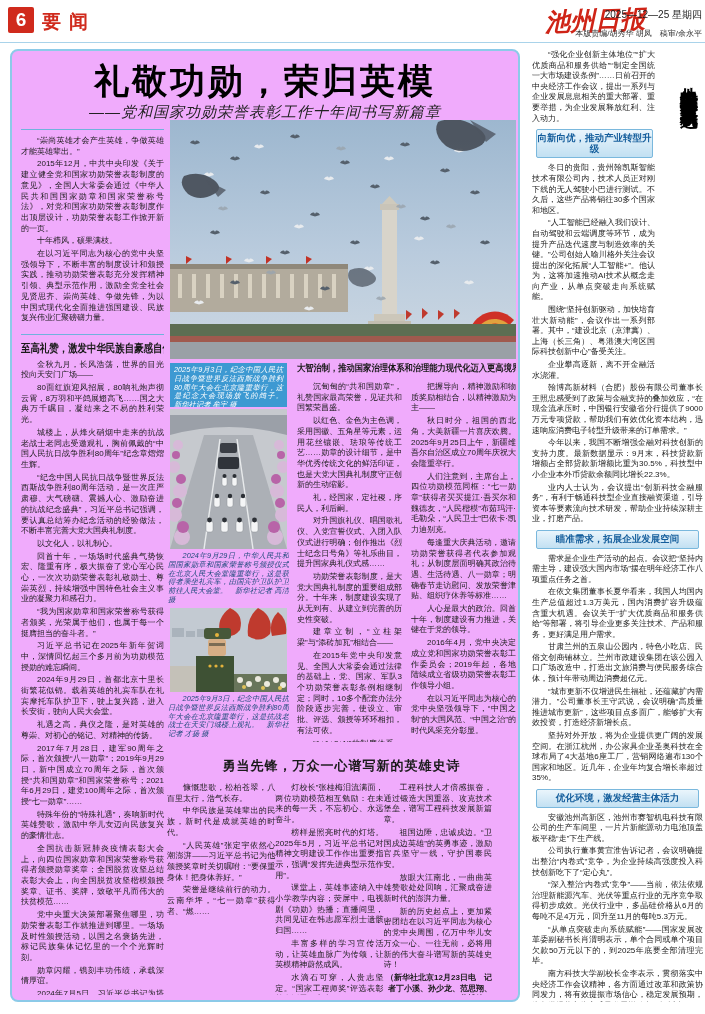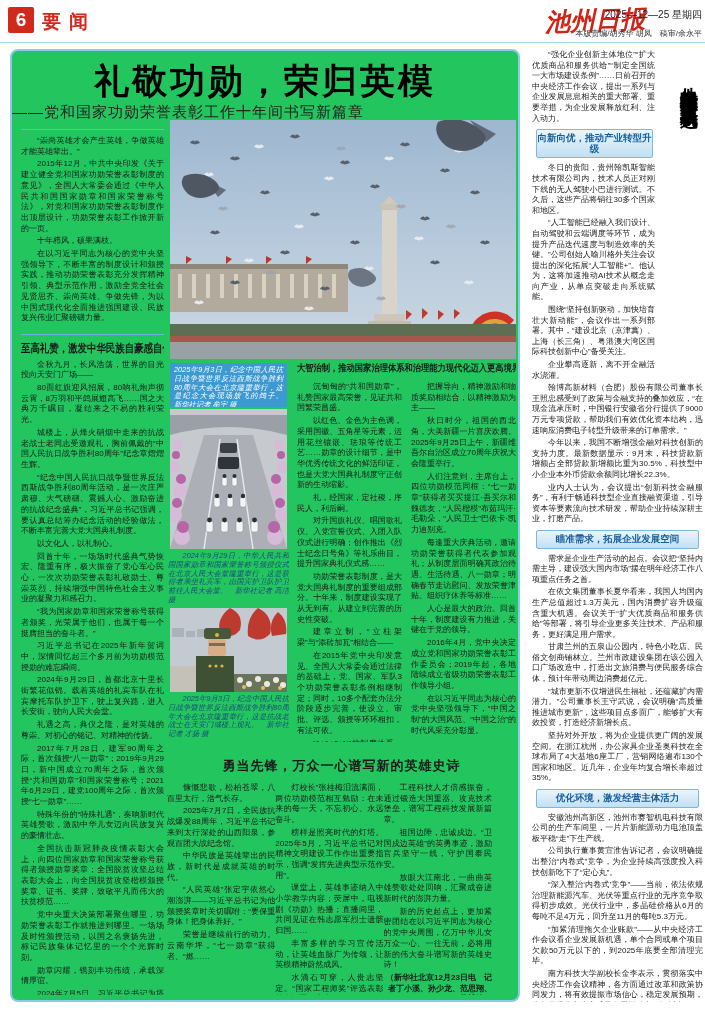--- a/index.html
+++ b/index.html
@@ -17,25 +17,25 @@
       font-size:19px; letter-spacing:8px; }
   .masthead { position:absolute; left:545px; top:4px; width:105px; color:#cf2417;
       font-family:"DejaVu Serif","Liberation Serif",serif; font-weight:bold; font-style:italic;
       font-size:25px; transform:rotate(-2deg); white-space:nowrap; }
   .head-right { position:absolute; right:3px; top:8px; text-align:right; }
   .head-date { font-size:10px; font-weight:normal; color:#222; }
   .head-editors { font-size:8px; color:#333; margin-top:6px; }
 
   
   .main-box { position:absolute; left:10px; top:49px; width:510px; height:953px;
-      border:2px solid #8ccae8; border-radius:8px; background:#22c55e; overflow:hidden; }
+      border:2px solid #8ccae8; border-radius:8px; background:#f0abfc; overflow:hidden; }
   .headline { position:absolute; left:0; top:7px; width:100%; text-align:center;
       font-size:35px; font-weight:bold; letter-spacing:3px; color:#000; }
-  .subhead { position:absolute; left:0; top:52px; width:100%; text-align:left;
-      font-size:15px; color:#222; letter-spacing:1px; }
+  .subhead { position:absolute; left:0; top:52px; width:100%; text-align:center;
+      font-size:15px; color:#222; letter-spacing:1px;font-style:italic; }
 
   .para { text-indent:2em; text-align:justify; margin-bottom:2px; }
   .byline { font-weight:bold; text-align:right; text-indent:0; }
 
   .left-col { position:absolute; left:9px; top:78px; width:143px; height:866px;
       font-size:8px; line-height:10.7px; overflow:hidden; }
   .intro-block { border-top:1.5px solid #6fb3dc; border-bottom:1.5px solid #6fb3dc;
       padding:6px 0 8px; margin-bottom:8px; }
   .sec-title1 { font-size:11.5px; font-weight:bold; white-space:nowrap;
       transform:scaleX(.82); transform-origin:left; margin:4px 0 6px; }
@@ -361,21 +361,20 @@
           <p class="para">在以习近平同志为核心的党中央坚强领导下，“中国之制”的大国风范、“中国之治”的时代风采充分彰显。</p>
         </div>
     </div>
   </div>
 
   <div class="sec3">
     <div class="sec3-title">勇当先锋，万众一心谱写新的英雄史诗</div>
     <div class="sec3-cols">
       <div class="sec3-col">
           <p class="para">慷慨悲歌，松柏苍翠，八百里太行，浩气长存。</p>
-          <p class="para">2025年7月7日，全民族抗战爆发88周年，习近平总书记来到太行深处的山西阳泉，参观百团大战纪念馆。</p>
           <p class="para">中华民族是英雄辈出的民族，新时代是成就英雄的时代。</p>
           <p class="para">“人民英雄”张定宇依然心潮澎湃——习近平总书记为他颁授奖章时关切嘱咐：“要保重身体！把身体养好。”</p>
           <p class="para">荣誉是继续前行的动力。云南华坪，“七一勋章”获得者、“燃……</p>
         </div>
       <div class="sec3-col">
           <p class="para">灯校长”张桂梅泪流满面，两位功勋模范相互勉励：在未来的每一天，不忘初心、永远奋斗。</p>
           <p class="para">榜样是照亮时代的灯塔。2025年5月，习近平总书记对精神文明建设工作作出重要指示，强调“发挥先进典型示范作用”。</p>
           <p class="para">课堂上，英雄事迹纳入中小学教学内容；荧屏中，电视剧《功勋》热播；直播间里，共同见证在韩志愿军烈士遗骸归国……</p>
           <p class="para">丰富多样的学习宣传活动，让英雄血脉广为传颂，让英模精神蔚然成风。</p>
           <p class="para">水滴石可穿，人贵志坚定。“国家工程师奖”评选表彰首次开展，广大……</p>
@@ -410,17 +409,17 @@
       <p class="para">在依文集团董事长夏华看来，我国人均国内生产总值超过1.3万美元，国内消费扩容升级蕴含重大机遇。会议关于“扩大优质商品和服务供给”等部署，将引导企业更多关注技术、产品和服务，更好满足用户需求。</p>
       <p class="para">甘肃兰州的五泉山公园内，特色小吃店、民俗文创商铺林立。兰州市政建设集团在该公园入口广场改造中，打造出文旅消费与便民服务综合体，预计年带动周边消费超亿元。</p>
       <p class="para">“城市更新不仅增进民生福祉，还蕴藏扩内需潜力。”公司董事长王守武说，会议明确“高质量推进城市更新”，这些项目点多面广，能够扩大有效投资，打造经济新增长点。</p>
       <p class="para">坚持对外开放，将为企业提供更广阔的发展空间。在浙江杭州，办公家具企业圣奥科技在全球布局了4大基地6座工厂，营销网络遍布130个国家和地区。近几年，企业年均复合增长率超过35%。</p>
     </div>
   <div class="rsub">优化环境，激发经营主体活力</div>
   <div>
       <p class="para">安徽池州高新区，池州市赛智机电科技有限公司的生产车间里，一片片新能源动力电池顶盖板平稳“走”下生产线。</p>
       <p class="para">公司执行董事黄宣淮告诉记者，会议明确提出整治“内卷式”竞争，为企业持续高强度投入科技创新吃下了“定心丸”。</p>
       <p class="para">“深入整治‘内卷式’竞争”——当前，依法依规治理新能源汽车、光伏等重点行业的无序竞争取得初步成效。光伏行业中，多晶硅价格从6月的每吨不足4万元，回升至11月的每吨5.3万元。</p>
-      <p class="para">“加紧清理拖欠企业账款”——从中央经济工作会议看企业发展新机遇，单个合同或单个项目欠款50万元以下的，到2025年底要全部清理完毕。</p>
+      <p class="para">“从单点突破走向系统赋能”——国家发展改革委副秘书长肖渭明表示，单个合同或单个项目欠款50万元以下的，到2025年底要全部清理完毕。</p>
       <p class="para">南方科技大学副校长金李表示，贯彻落实中央经济工作会议精神，各方面通过改革和政策协同发力，将有效提振市场信心，稳定发展预期，为各类经营主体高质量发展增动力、添活力。</p>
     </div>
 </div>
 <div class="vert-head">从中央经济工作会议看企业发展新机遇</div>
 
 </body></html>

